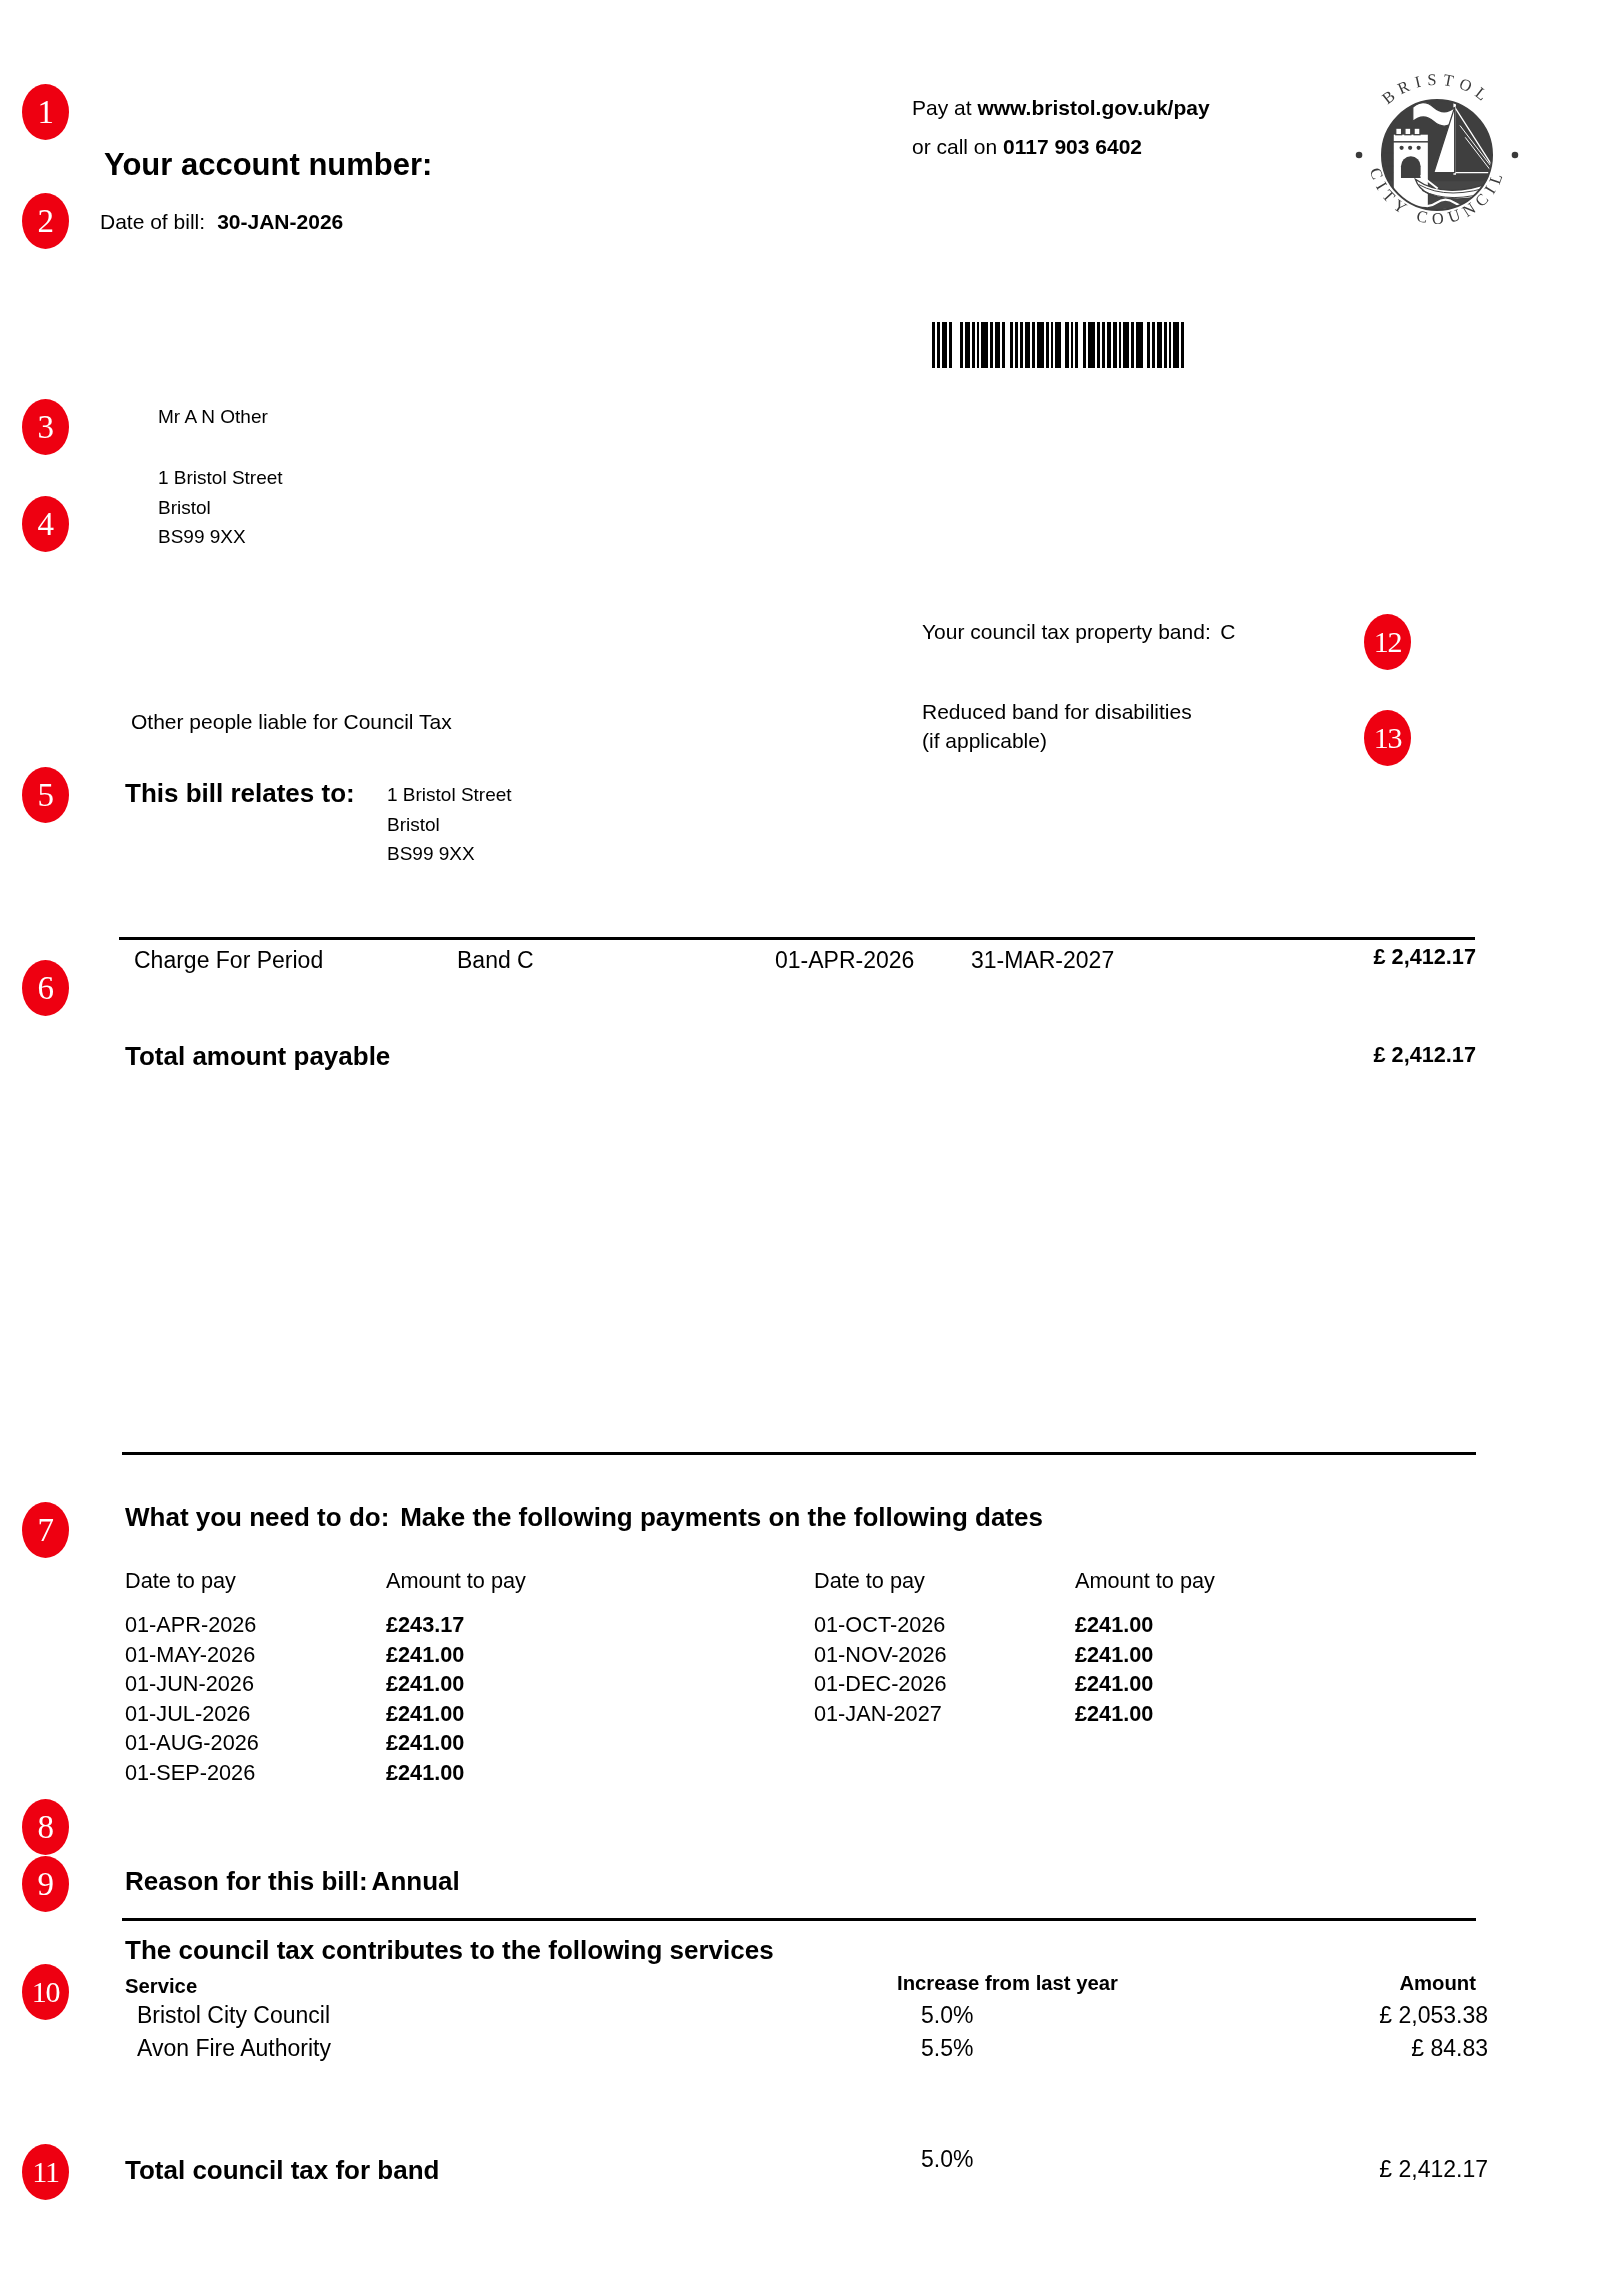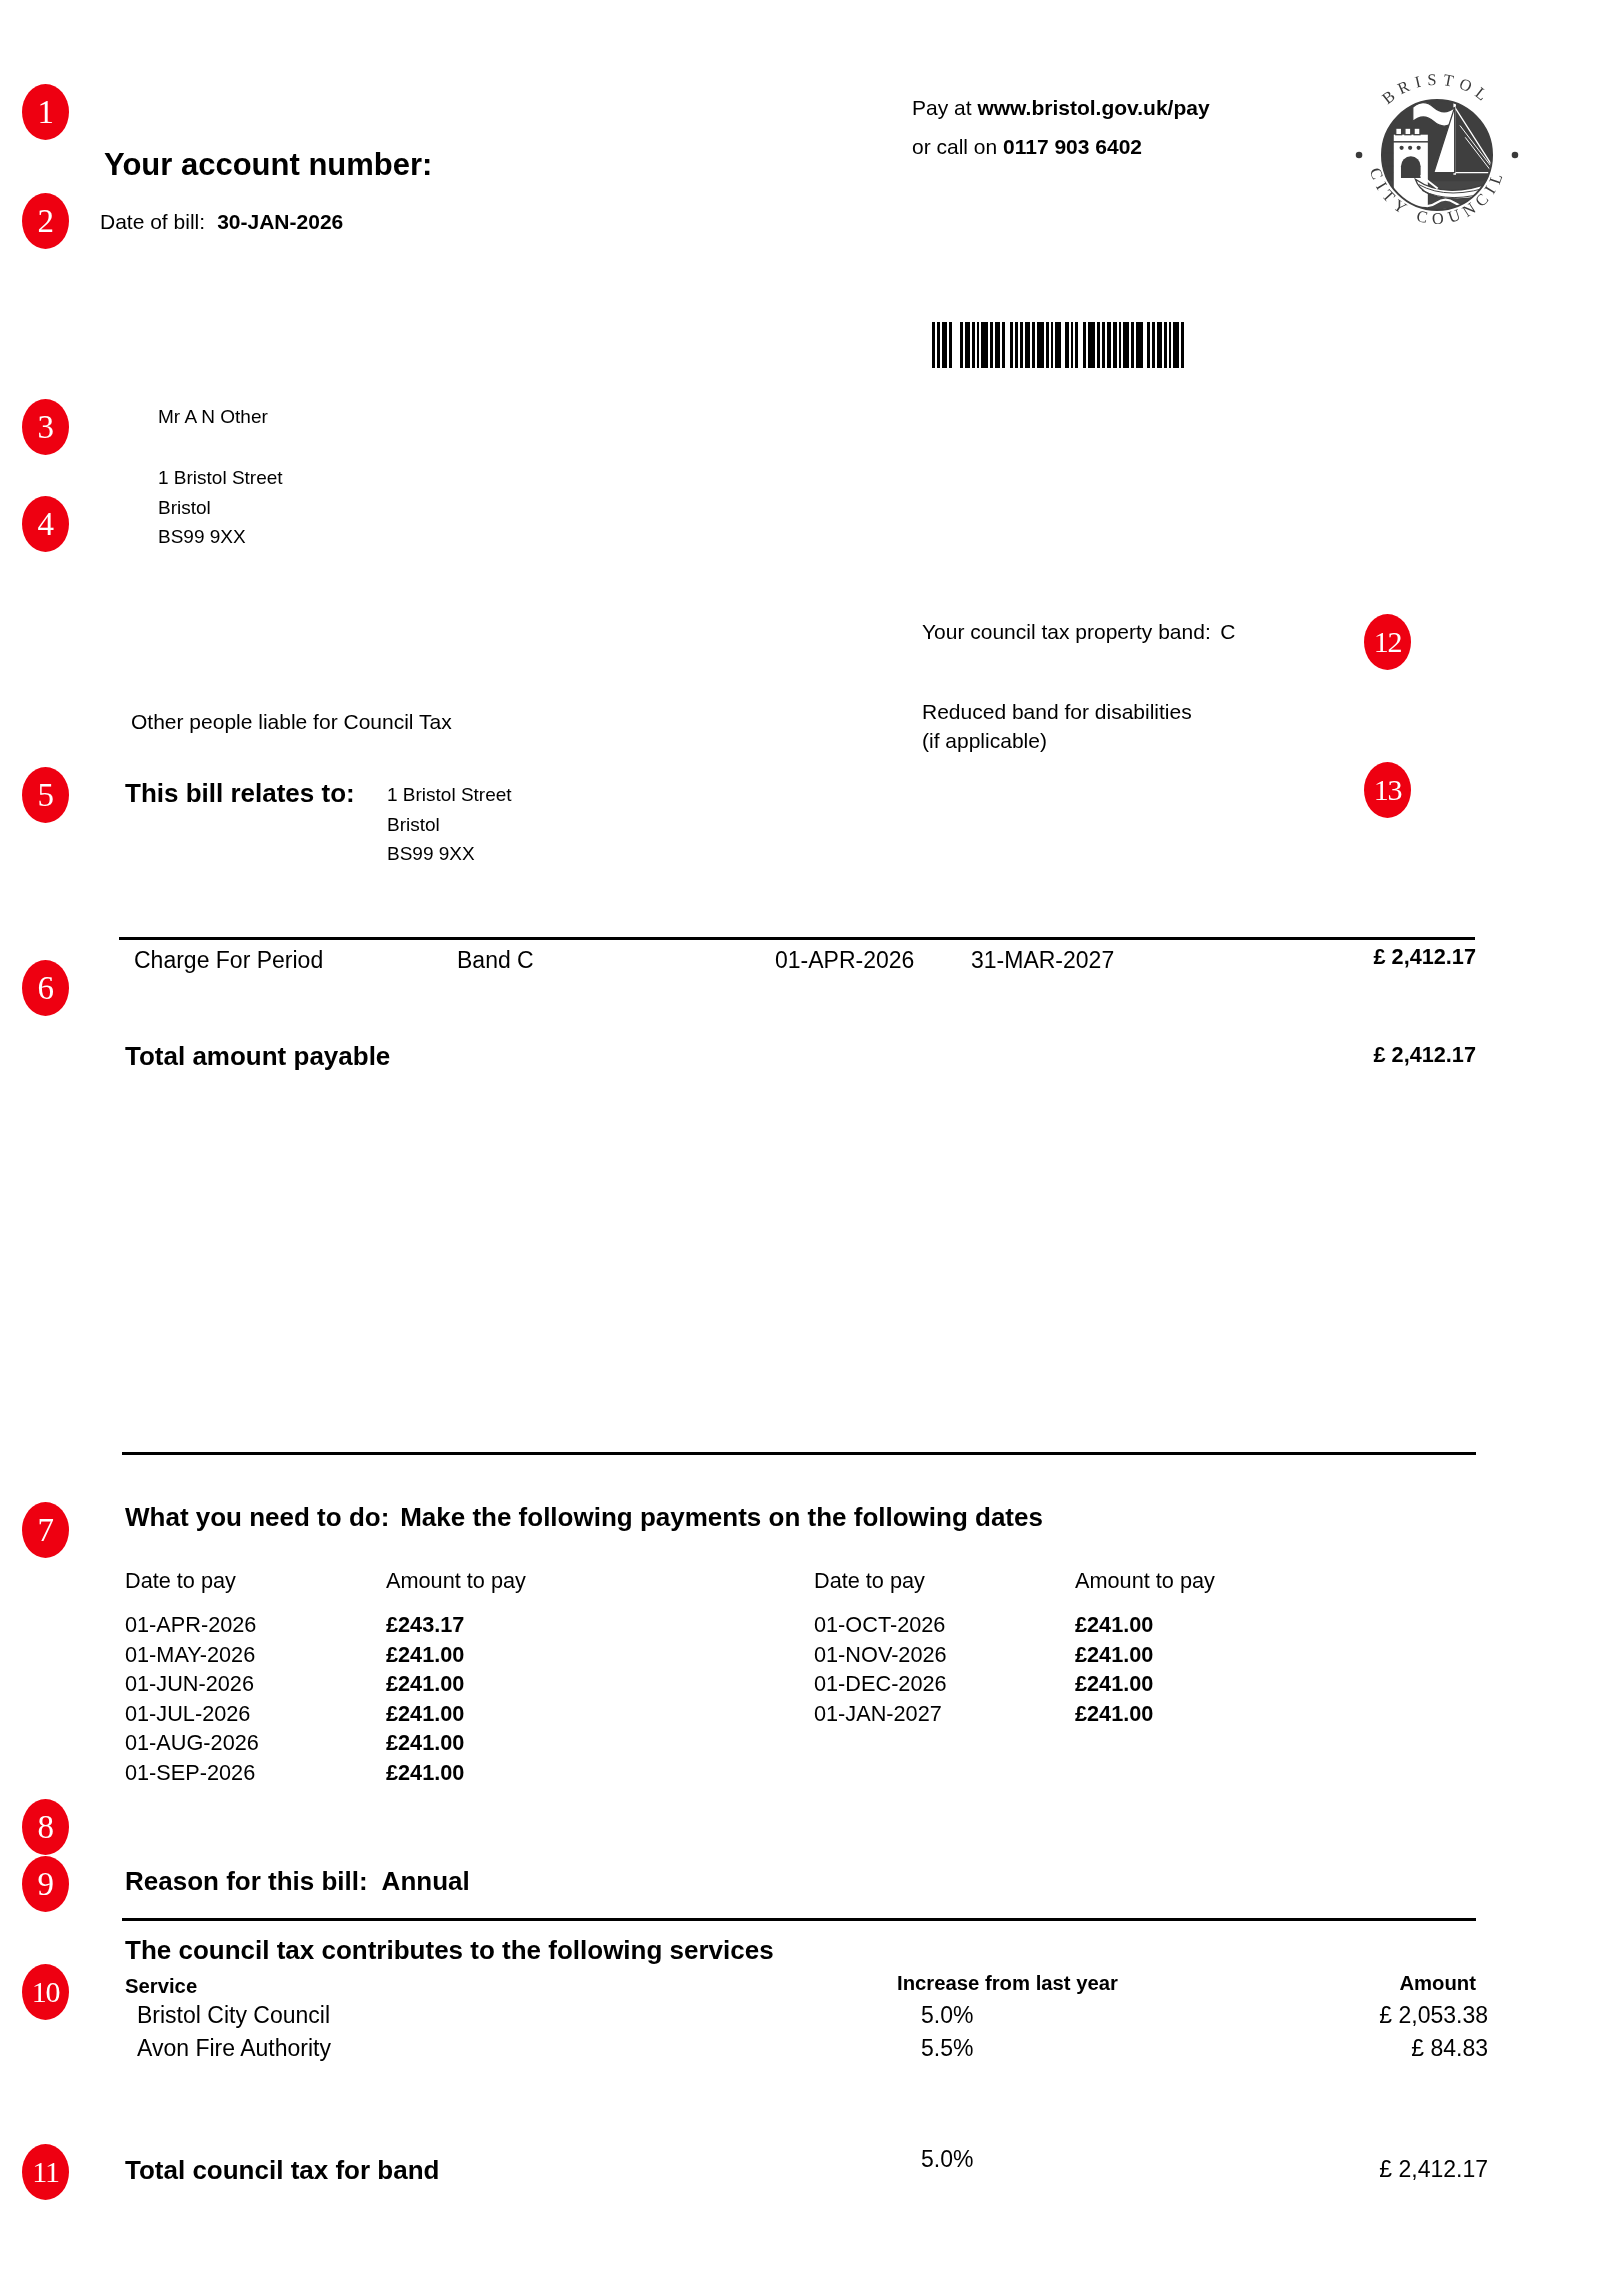--- a/index.html
+++ b/index.html
@@ -318,21 +318,21 @@
     <span class="t-body">Your council tax property band:</span>
     <span class="t-body" style="margin-left:6.6px;">C</span>
   </div>
 
   <div class="marker two" style="left:1364px; top:614px;">12</div>
 
   <div class="abs t-body" style="left:922px; top:700px;">Reduced band for disabilities</div>
   <div class="abs t-body" style="left:922px; top:729px;">(if applicable)</div>
   <div class="abs t-body" style="left:1234px; top:714px;"></div>
 
-  <div class="marker two" style="left:1364px; top:762px;">13</div>
+  <div class="marker two" style="left:1364px; top:710px;">13</div>
 
   <div class="abs t-body" style="left:131px; top:710px;">Other people liable for Council Tax</div>
   <div class="abs t-body" style="left:591px; top:710px;"></div>
 
   <div class="marker" style="left:22px; top:767px;">5</div>
 
   <div class="abs t-head" style="left:125px; top:778px;">This bill relates to:</div>
 
   <div class="abs t-addr" style="left:387px; top:780px;">
     <div>1 Bristol Street</div>
@@ -414,21 +414,21 @@
     </div>
   </div>
 
   <div class="marker" style="left:22px; top:1799px;">8</div>
 
 
   <div class="marker" style="left:22px; top:1856px;">9</div>
 
   <div class="abs" style="left:125px; top:1866px;">
     <span class="t-head">Reason for this bill:</span>
-    <span class="t-head light" style="margin-left:11px;">Annual</span>
+    <span class="t-head light" style="margin-left:1px;">Annual</span>
   </div>
 
   <div class="rule" style="left:122px; top:1918px; width:1354px;"></div>
 
   <div class="abs t-head" style="left:125px; top:1935px;">The council tax contributes to the following services</div>
 
   <div class="marker two" style="left:22px; top:1964px;">10</div>
 
   <div class="abs t-row-b" style="left:125px; top:1975px;">Service</div>
   <div class="abs t-row-b" style="left:897px; top:1972px;">Increase from last year</div>

